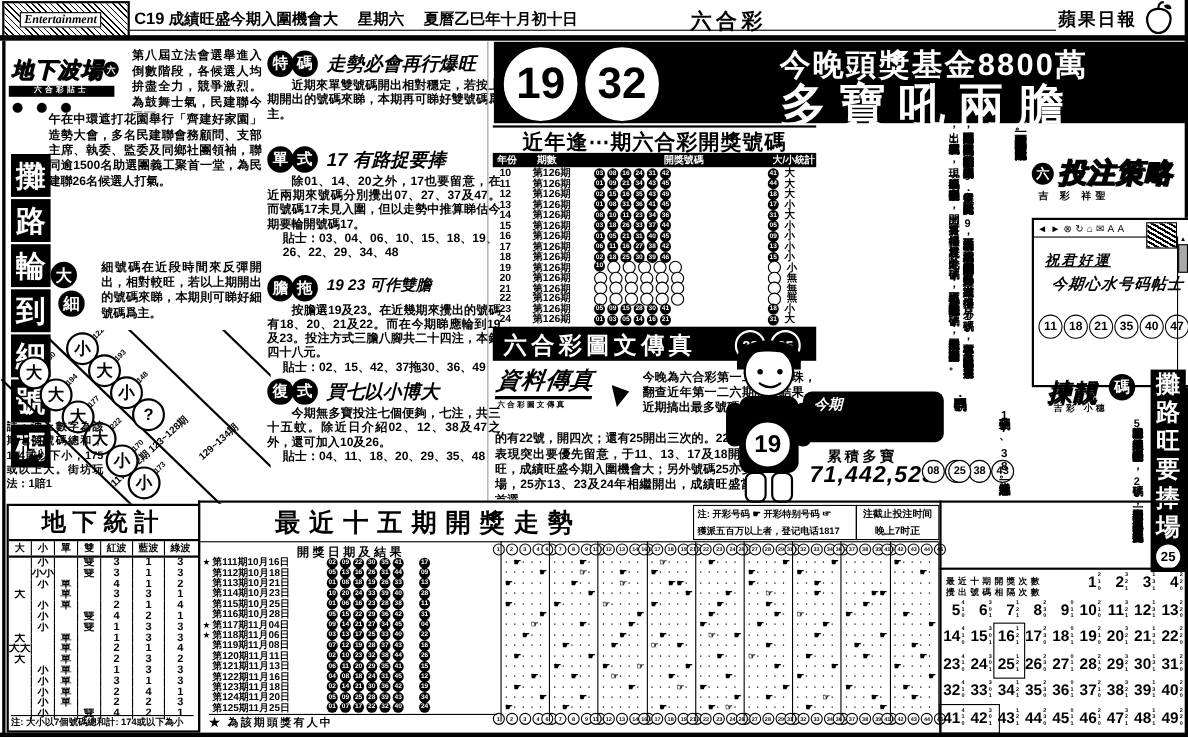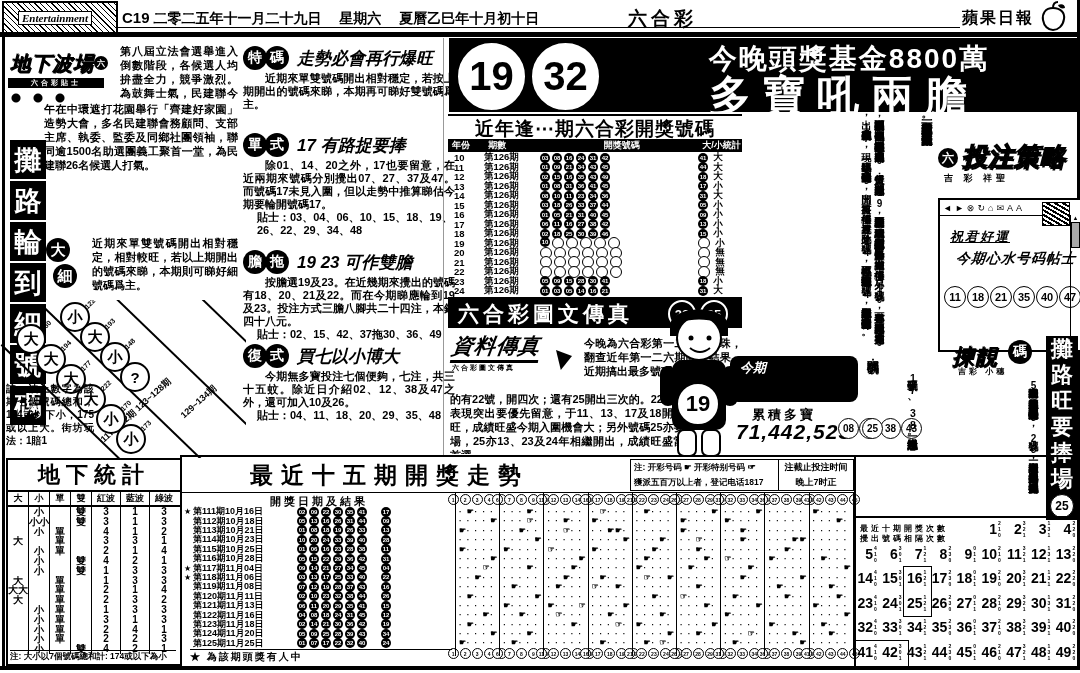--- a/index.html
+++ b/index.html
@@ -25,21 +25,21 @@
 
 <div id="page">
 
   <div class="abs" style="left:2px;top:1px;width:112px;height:31px;border:2px solid #000;
               background:repeating-linear-gradient(45deg,#fff 0 3px,#000 3px 4px);overflow:hidden;">
     <div class="abs b" style="left:14px;top:8px;background:#fff;padding:0 3px;font-style:italic;font-size:11px;
                 font-family:'Liberation Serif',serif;border:1px solid #000;">Entertainment</div>
   </div>
   <div class="abs" style="left:122px;top:9px;font-size:14px;white-space:nowrap;">
     <span class="b" style="font-size:15px;">C19</span>
-    <span class="b">二零二五年十一月二十九日</span>
+    <span class="b">成績旺盛今期入圍機會大</span>
     <span class="b" style="margin-left:14px;">星期六</span>
     <span class="b" style="margin-left:14px;">夏曆乙巳年十月初十日</span>
   </div>
   <div class="abs b" style="left:628px;top:6px;font-size:19px;letter-spacing:4px;">六合彩</div>
   <div class="abs b" style="left:962px;top:8px;font-size:16px;letter-spacing:2px;">蘋果日報</div>
   <svg class="abs" style="left:1038px;top:1px;" width="30" height="31" viewBox="0 0 30 31">
     <path d="M15 7 C7 7 4 13 5 19 C6 25 10 29 15 29 C20 29 25 25 26 18 C27 12 23 7 15 7 Z" fill="#fff" stroke="#000" stroke-width="2"></path>
     <path d="M15 7 C15 3 17 1 20 1" fill="none" stroke="#000" stroke-width="2"></path>
     <path d="M20 4 C24 2 27 4 27 7 C24 8 21 7 20 4 Z" fill="#000"></path>
   </svg>
@@ -78,21 +78,21 @@
       <div style="position: relative; width: 36px; height: 39px; background: rgb(0, 0, 0); color: rgb(255, 255, 255); font-size: 27px; font-weight: bold; display: flex; align-items: center; justify-content: center; margin-bottom: 2px;">細</div>
       <div style="position: relative; width: 36px; height: 39px; background: rgb(0, 0, 0); color: rgb(255, 255, 255); font-size: 27px; font-weight: bold; display: flex; align-items: center; justify-content: center; margin-bottom: 2px;">號</div>
       <div style="position: relative; width: 36px; height: 39px; background: rgb(0, 0, 0); color: rgb(255, 255, 255); font-size: 27px; font-weight: bold; display: flex; align-items: center; justify-content: center; margin-bottom: 2px;">碼</div>
     </div>
 
   <div class="abs just" style="left:120px;top:44px;width:118px;height:58px;font-size:11px;line-height:14px;font-weight:bold;overflow:hidden;">第八屆立法會選舉進入倒數階段，各候選人均拚盡全力，競爭激烈。為鼓舞士氣，民建聯今日下</div>
   <div class="abs just" style="left:44px;top:102px;width:194px;height:86px;font-size:11px;line-height:14px;font-weight:bold;overflow:hidden;">午在中環遮打花園舉行「齊建好家園」造勢大會，多名民建聯會務顧問、支部主席、執委、監委及同鄉社團領袖，聯同逾1500名助選團義工聚首一堂，為民建聯26名候選人打氣。</div>
 
   <div class="abs badge" style="left:46px;top:238px;width:24px;height:24px;font-size:15px;">大</div>
   <div class="abs badge" style="left:53px;top:264px;width:24px;height:24px;font-size:15px;">細</div>
-  <div class="abs just" style="left:92px;top:236px;width:146px;height:64px;font-size:11px;line-height:14px;font-weight:bold;overflow:hidden;">近期來單雙號碼開出相對穩定，相對較旺，若以上期開出的號碼來睇，本期則可睇好細號碼爲主。</div>
+  <div class="abs just" style="left:92px;top:236px;width:146px;height:64px;font-size:11px;line-height:14px;font-weight:bold;overflow:hidden;">細號碼在近段時間來反彈開出，相對較旺，若以上期開出的號碼來睇，本期則可睇好細號碼爲主。</div>
 
   <div id="ramp" class="abs" style="left:0px;top:300px;width:246px;height:158px;overflow:hidden;">
     <div class="abs rule" style="left:2px;top:44px;width:220px;height:2px;transform:rotate(44deg);transform-origin:0 0;"></div>
     <div class="abs rule" style="left:44px;top:6px;width:220px;height:2px;transform:rotate(44deg);transform-origin:0 0;"></div>
     <div class="abs rule" style="left:86px;top:-32px;width:226px;height:2px;transform:rotate(44deg);transform-origin:0 0;"></div>
     <div class="abs rule" style="left:130px;top:-72px;width:232px;height:2px;transform:rotate(44deg);transform-origin:0 0;"></div>
     <div class="abs b" style="left:98px;top:136px;font-size:9px;transform:rotate(-42deg);transform-origin:0 0;white-space:nowrap;">117~122期 123~128期</div>
     <div class="abs b" style="left:178px;top:112px;font-size:9px;transform:rotate(-42deg);transform-origin:0 0;white-space:nowrap;">129~134期</div>
   <div class="abs oball" style="left: 16px; top: 24px; width: 26px; height: 26px; font-size: 15px; border: 2px solid rgb(0, 0, 0); position: absolute;">大</div>
       <div style="position: absolute; left: 40px; top: 22px; font-size: 7px; font-weight: bold; transform: rotate(-45deg);">180</div>
@@ -132,21 +132,21 @@
           <div class="badge" style="left: 22px; top: 0px; width: 24px; height: 24px; font-size: 14px; position: absolute;">式</div>
           <div style="position: absolute; left: 54px; top: 1px; font-size: 17px; font-weight: bold; font-style: italic; white-space: nowrap;">17 有路捉要捧</div>
         </div>
         <div style="position: relative; font-size: 11px; line-height: 13px; font-weight: bold; text-align: justify; text-indent: 22px;">除01、14、20之外，17也要留意，在近兩期來號碼分別攪出07、27、37及47。而號碼17未見入圍，但以走勢中推算睇估今期要輪開號碼17。</div>
         <div style="position: relative; font-size: 11px; line-height: 13px; font-weight: bold; padding-left: 14px;">貼士：03、04、06、10、15、18、19、26、22、29、34、48</div>
       </div>
       <div style="position: absolute; left: 0px; top: 212px; width: 212px;">
         <div style="position: relative; height: 26px;">
           <div class="badge" style="left: 0px; top: 0px; width: 24px; height: 24px; font-size: 14px; position: absolute;">膽</div>
           <div class="badge" style="left: 22px; top: 0px; width: 24px; height: 24px; font-size: 14px; position: absolute;">拖</div>
-          <div style="position: absolute; left: 54px; top: 1px; font-size: 17px; font-weight: bold; font-style: italic; white-space: nowrap;">19 23 可作雙膽</div>
+          <div style="position: absolute; left: 54px; top: 1px; font-size: 14px; font-weight: bold; font-style: italic; white-space: nowrap;">19 23 可作雙膽</div>
         </div>
         <div style="position: relative; font-size: 11px; line-height: 13px; font-weight: bold; text-align: justify; text-indent: 22px;">按膽選19及23。在近幾期來攪出的號碼有18、20、21及22。而在今期睇應輪到19及23。投注方式三膽八腳共二十四注，本銀四十八元。</div>
         <div style="position: relative; font-size: 11px; line-height: 13px; font-weight: bold; padding-left: 14px;">貼士：02、15、42、37拖30、36、49</div>
       </div>
       <div style="position: absolute; left: 0px; top: 306px; width: 212px;">
         <div style="position: relative; height: 26px;">
           <div class="badge" style="left: 0px; top: 0px; width: 24px; height: 24px; font-size: 14px; position: absolute;">復</div>
           <div class="badge" style="left: 22px; top: 0px; width: 24px; height: 24px; font-size: 14px; position: absolute;">式</div>
           <div style="position: absolute; left: 54px; top: 1px; font-size: 17px; font-weight: bold; font-style: italic; white-space: nowrap;">買七以小博大</div>
         </div>

